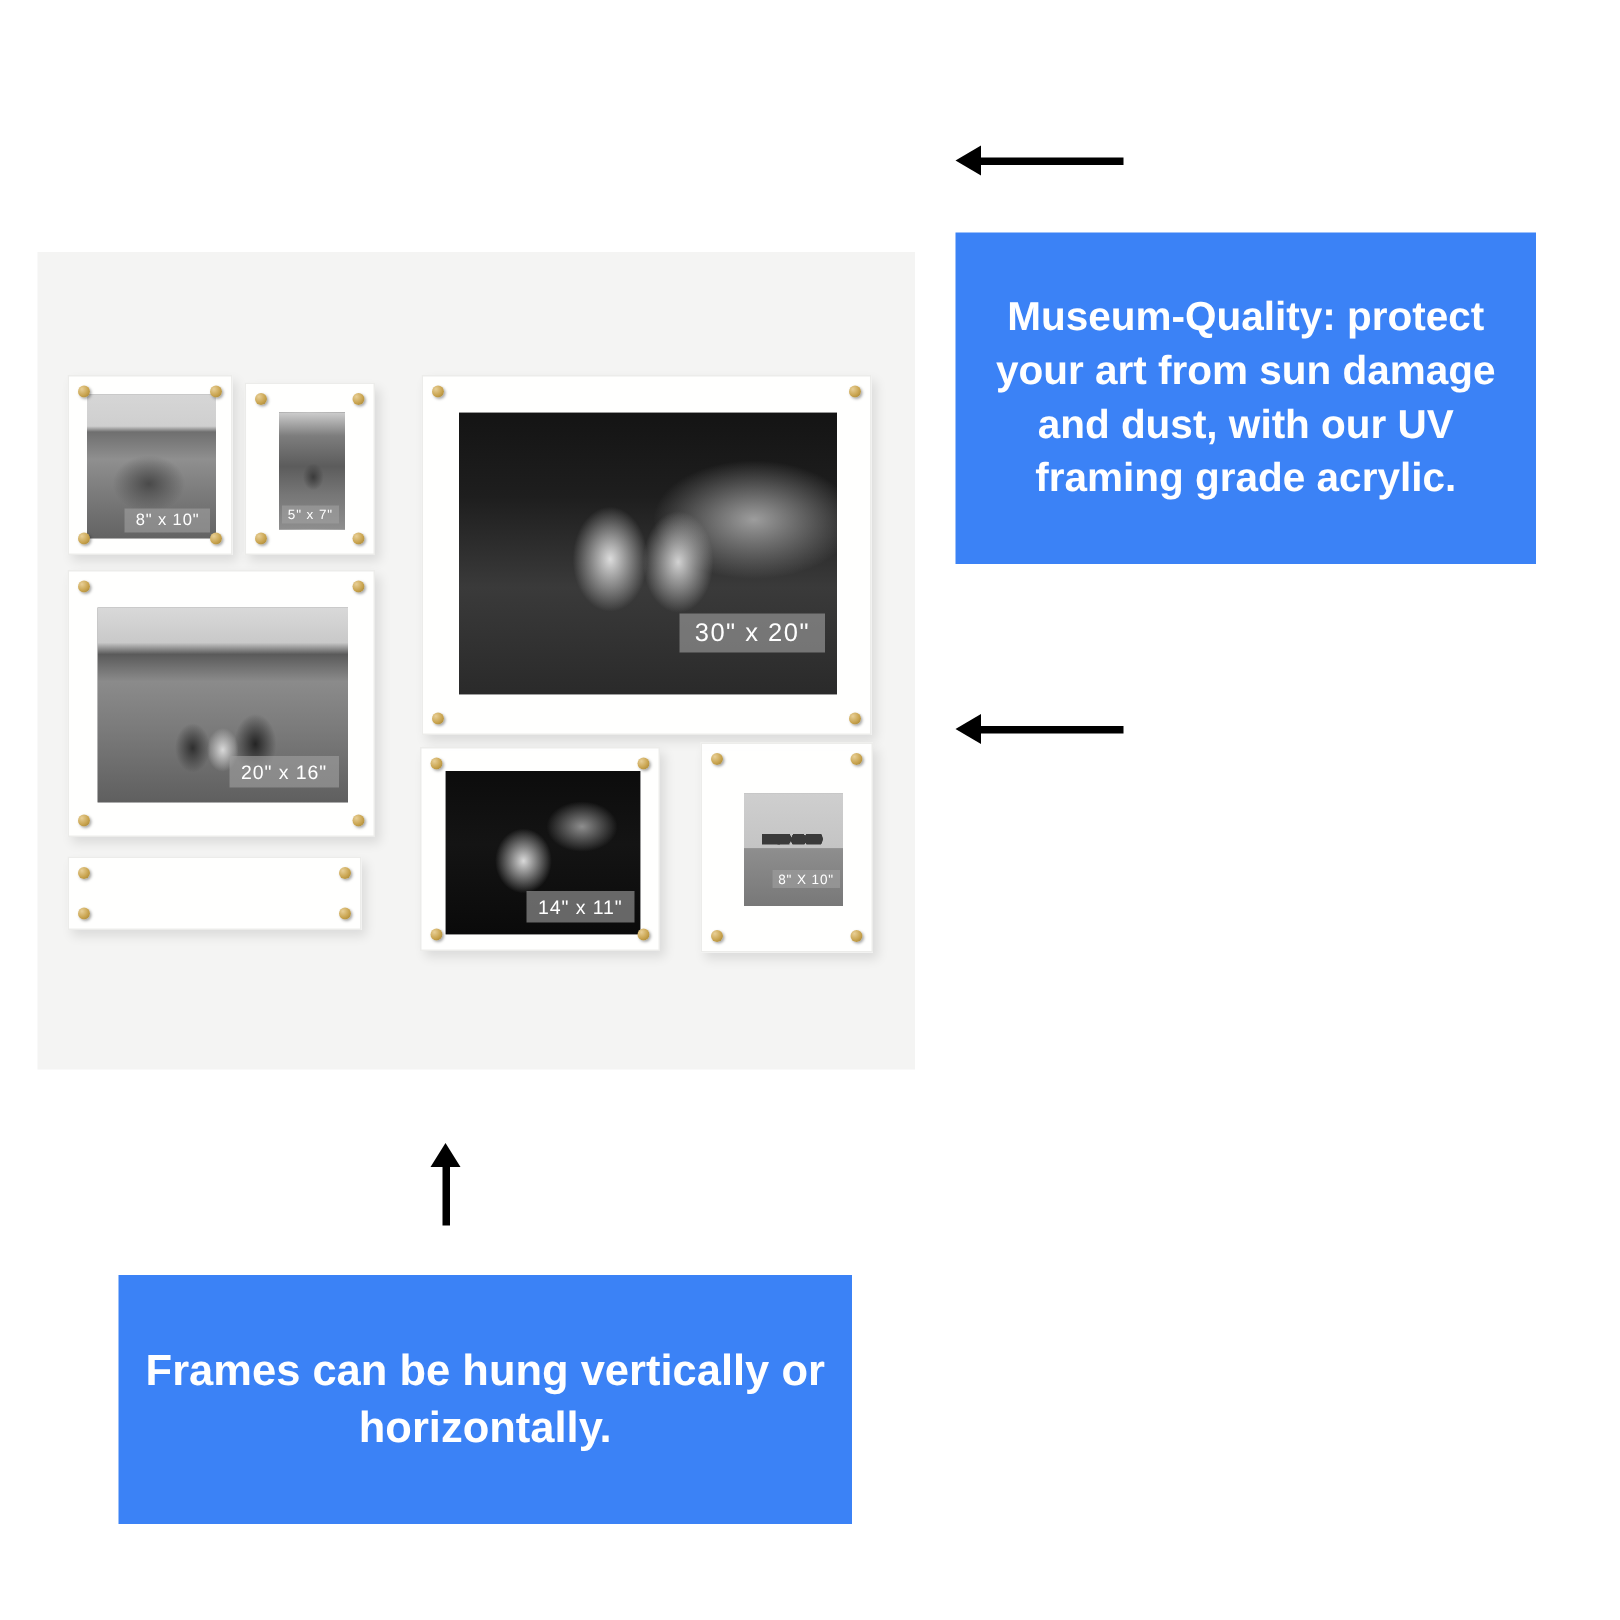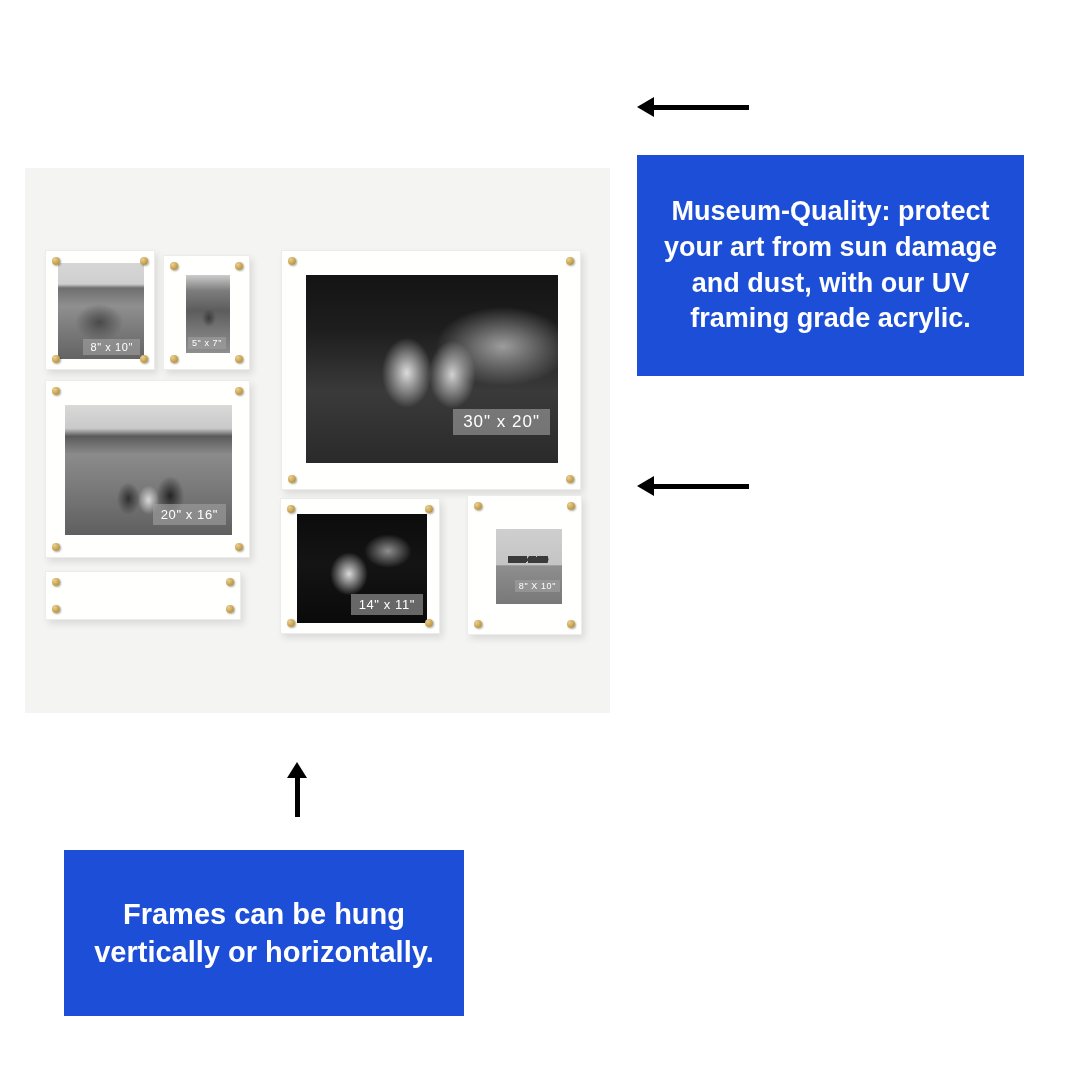--- a/index.html
+++ b/index.html
@@ -98,35 +98,35 @@
     background:
       radial-gradient(circle at 10% 50%, #3a3a3a 0 22%, rgba(0,0,0,0) 23%),
       radial-gradient(circle at 34% 45%, #3a3a3a 0 18%, rgba(0,0,0,0) 19%),
       radial-gradient(circle at 58% 55%, #3a3a3a 0 20%, rgba(0,0,0,0) 21%),
       radial-gradient(circle at 82% 48%, #3a3a3a 0 17%, rgba(0,0,0,0) 18%);
   }
 
   
   .callout {
     position: absolute;
-    background: #1d4ed8;
+    background: #3b82f6;
     color: #ffffff;
     display: flex;
     align-items: center;
     justify-content: center;
     text-align: center;
     font-weight: bold;
     font-size: 27px;
     line-height: 1.32;
     padding: 24px 18px;
     font-family: "Liberation Sans", sans-serif;
   }
   #callout-1 { left: 637px; top: 155px;  width: 387px; height: 221px; }
   #callout-2 { left: 637px; top: 524px;  width: 387px; height: 267px; }
-  #callout-3 { left: 64px;  top: 850px;  width: 400px; height: 166px; font-size: 29px; }
+  #callout-3 { left: 79px;  top: 850px;  width: 489px; height: 166px; font-size: 29px; }
 
   
   .arrow { position: absolute; }
   .arrow .shaft { position: absolute; background: #000; }
   .arrow .head  { position: absolute; width: 0; height: 0; }
 
   .arrow-left { width: 112px; height: 24px; }
   .arrow-left .shaft { left: 14px; top: 10px; width: 98px; height: 5px; }
   .arrow-left .head {
     left: 0; top: 2px;

